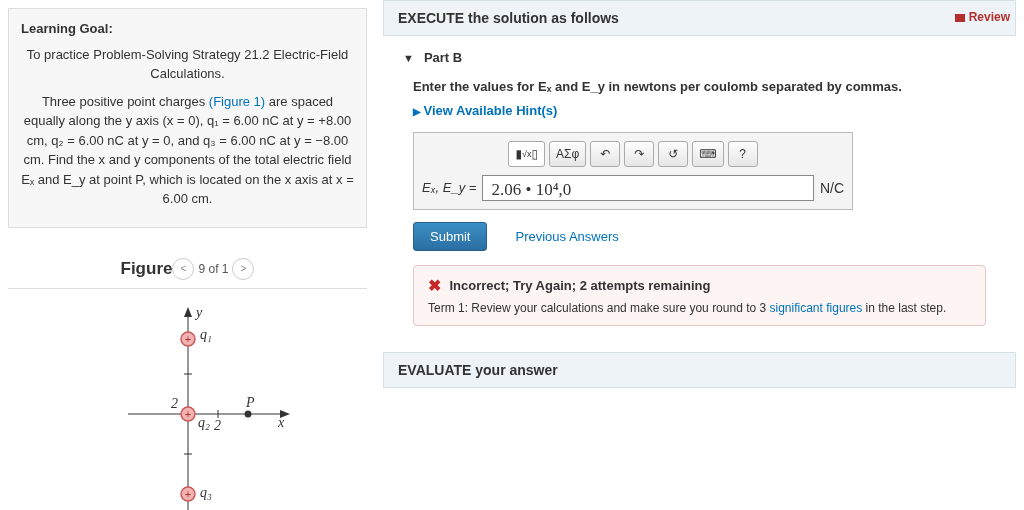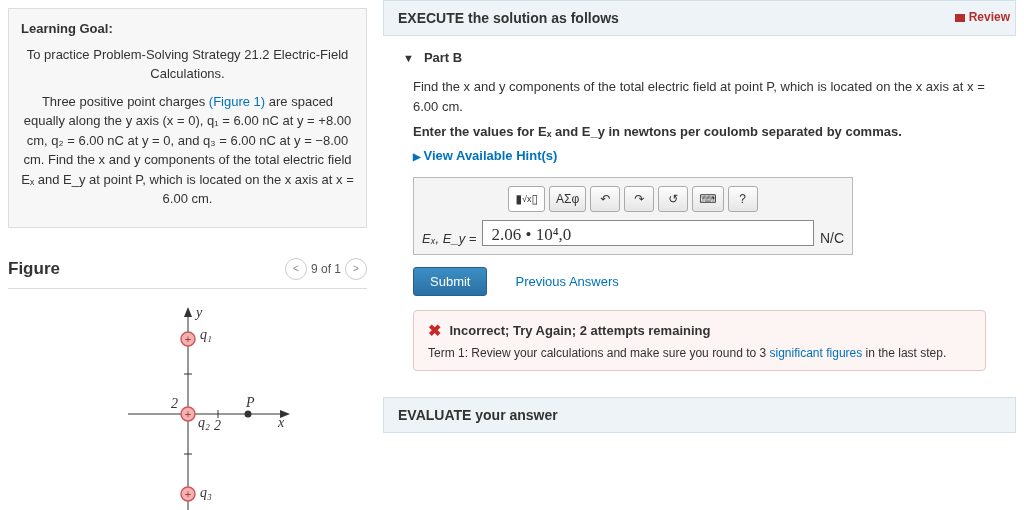--- a/index.html
+++ b/index.html
@@ -6,38 +6,38 @@
   body { font-family: Arial, Helvetica, sans-serif; font-size: 13px; color: #333; background: #fff; width: 1024px; }
   .container { display: flex; }
   .left-panel { width: 375px; padding: 8px; }
   .right-panel { flex: 1; padding: 0 8px; position: relative; }
   .review-link { position: absolute; top: 10px; right: 14px; color: #b52e2e; font-size: 12px; font-weight: bold; }
   .review-link::before { content: ""; display: inline-block; width: 10px; height: 8px; background: #b52e2e; margin-right: 4px; vertical-align: middle; }
   .learning-box { background: #f7f7f7; border: 1px solid #ddd; padding: 10px 12px; line-height: 1.5; }
   .learning-box .title { font-weight: bold; margin-bottom: 6px; }
   .learning-box p { margin-bottom: 8px; text-align: center; }
   .link { color: #0072bc; }
-  .figure-header { display: flex; align-items: center; justify-content: space-between; margin-top: 30px; border-bottom: 1px solid #ddd; padding-bottom: 8px; }
+  .figure-header { display: flex; align-items: center; justify-content: center; margin-top: 30px; border-bottom: 1px solid #ddd; padding-bottom: 8px; }
   .figure-header h2 { font-size: 17px; font-weight: bold; }
   .pager { display: flex; align-items: center; gap: 4px; font-size: 12px; color: #555; }
   .pager-btn { width: 22px; height: 22px; border: 1px solid #ccc; border-radius: 50%; display: flex; align-items: center; justify-content: center; color: #888; background: #fff; cursor: pointer; font-size: 10px; }
   .figure-area { padding-top: 10px; text-align: center; }
   .calc-bar { border: 1px solid #ddd; border-top: none; border-radius: 0 0 6px 6px; padding: 8px 20px 12px; margin-bottom: 12px; font-size:13px; }
   .execute-bar { background: #edf3f6; border: 1px solid #d3e0e6; padding: 9px 14px; font-weight: bold; font-size: 14px; }
   .part-header { display:flex; align-items:center; gap:10px; padding: 14px 20px 6px; font-weight: bold; font-size:13px;}
   .part-header .caret { font-size: 11px; }
   .part-body { padding: 6px 30px 10px; }
   .part-body p { margin-bottom: 6px; line-height: 1.5; }
   .hints { color: #0072bc; font-weight: bold; cursor: pointer; margin: 6px 0 14px; }
   .hints::before { content: "▶ "; font-size: 10px; }
   .answer-box { border: 1px solid #bbb; background: #f4f4f4; padding: 8px; width: 440px; }
   .toolbar { display:flex; justify-content:center; gap:4px; align-items:center; margin-bottom:8px;}
   .tbtn { border:1px solid #aaa; background: linear-gradient(#fdfdfd,#e6e6e6); height:26px; min-width:30px; border-radius:3px; display:flex; align-items:center; justify-content:center; font-size:12px; cursor:pointer; color:#333; padding:0 6px;}
   .tbtn.toggle { background: #fff; }
-  .answer-row { display:flex; align-items:flex-end; gap:6px; }
+  .answer-row { display:flex; align-items:center; gap:6px; }
   .answer-row .lhs { font-style: italic; font-size:13px; }
   .answer-input { flex:1; border:1px solid #888; background:#fff; height:26px; padding:4px 8px; font-size:17px; font-family: 'Times New Roman', serif; }
   .unit { font-size:14px; }
   .submit-row { display:flex; align-items:center; gap:28px; margin-top:12px; }
   .submit-btn { background: linear-gradient(#3b8fc6, #2a6fa3); color:#fff; border:1px solid #275e8a; border-radius:3px; padding:6px 16px; font-size:13px; cursor:pointer; }
   .prev-answers { color:#0072bc; font-size:13px; cursor:pointer; }
   .feedback { border:1px solid #e6c5c5; background:#fdf4f4; border-radius:4px; padding:10px 14px; margin-top:14px; }
   .feedback .hdr { font-weight:bold; display:flex; align-items:center; gap:8px; margin-bottom:6px; }
   .feedback .hdr .x { color:#c62828; font-size:16px; font-weight:bold; }
   .feedback .msg { font-size:12px; }
@@ -107,21 +107,20 @@
 
 
     <div class="execute-bar">EXECUTE the solution as follows</div>
 
     <div class="part-header">
       <span class="caret">▼</span>
       <span>Part B</span>
     </div>
 
     <div class="part-body">
-      <p>Find the x and y components of the total electric field at point P, which is located on the x axis at x = 6.00 cm.</p>
       <p><b>Enter the values for Eₓ and E_y in newtons per coulomb separated by commas.</b></p>
       <div class="hints">View Available Hint(s)</div>
 
       <div class="answer-box">
         <div class="toolbar">
           <div class="tbtn toggle">▮<span style="font-size:9px;">√x</span>▯</div>
           <div class="tbtn">ΑΣφ</div>
           <div class="tbtn">↶</div>
           <div class="tbtn">↷</div>
           <div class="tbtn">↺</div>

